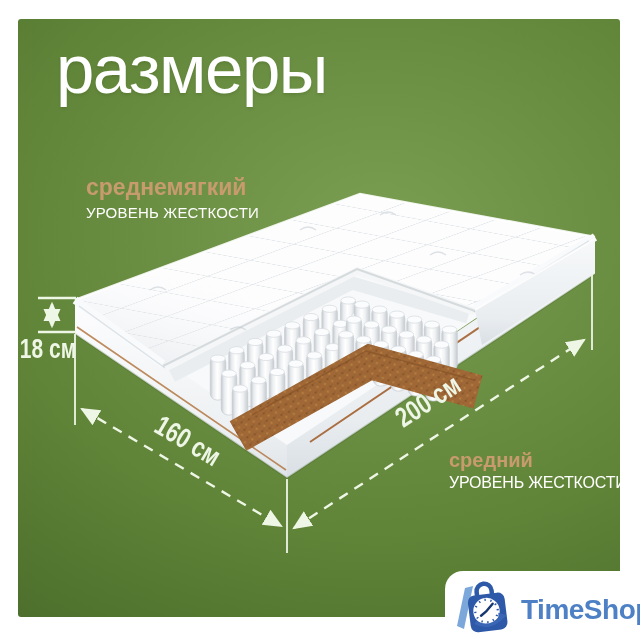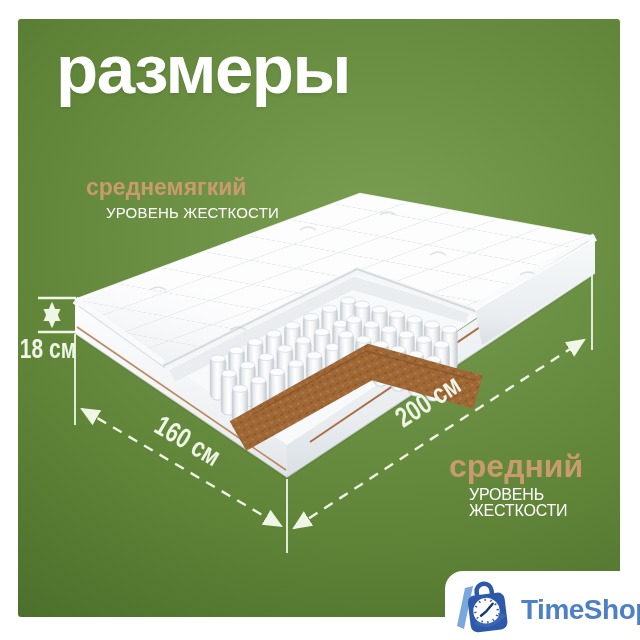--- a/index.html
+++ b/index.html
@@ -9,31 +9,31 @@
     font-family:"Liberation Sans","DejaVu Sans",sans-serif;
   }
   .green-panel{
     position:absolute;left:18px;top:19px;width:602px;height:598px;
     border-radius:3px;
     background:radial-gradient(115% 90% at 60% 36%, #7a9e52 0%, #628639 52%, #52762f 78%, #47672b 100%);
   }
   .scene{position:absolute;left:0;top:0;width:640px;height:640px;}
   .page-title{
     position:absolute;left:56px;top:30px;
-    font-size:69px;font-weight:bold;color:#ffffff;letter-spacing:-1.5px;
+    font-size:69px;font-weight:normal;color:#ffffff;letter-spacing:-1.5px;
     text-shadow:0 2px 3px rgba(20,40,10,.12);
   }
   .firmness{position:absolute;line-height:1;}
   .firmness .level{font-weight:bold;color:#c79b6e;margin-top:19px;}
-  .firmness .caption{color:#ffffff;letter-spacing:.2px;margin-left:20px;}
+  .firmness .caption{color:#ffffff;letter-spacing:.2px;}
   .firmness-top{left:86px;top:157px;}
   .firmness-top .level{font-size:23px;}
   .firmness-top .caption{font-size:15px;margin-top:6px;}
   .firmness-bottom{left:449px;top:431px;}
-  .firmness-bottom .level{font-size:32px;}
+  .firmness-bottom .level{font-size:20px;}
   .firmness-bottom .caption{font-size:16px;margin-top:5px;letter-spacing:-0.2px;}
   .logo-panel{
     position:absolute;left:445px;top:571px;width:215px;height:85px;
     background:#ffffff;border-radius:18px;
     display:flex;align-items:flex-start;padding:10px 0 0 10px;box-sizing:border-box;
   }
   .logo-text{
     font-size:28px;font-weight:bold;color:#4d80c4;letter-spacing:-0.5px;margin:13px 0 0 4px;
   }
   svg text.dim{

